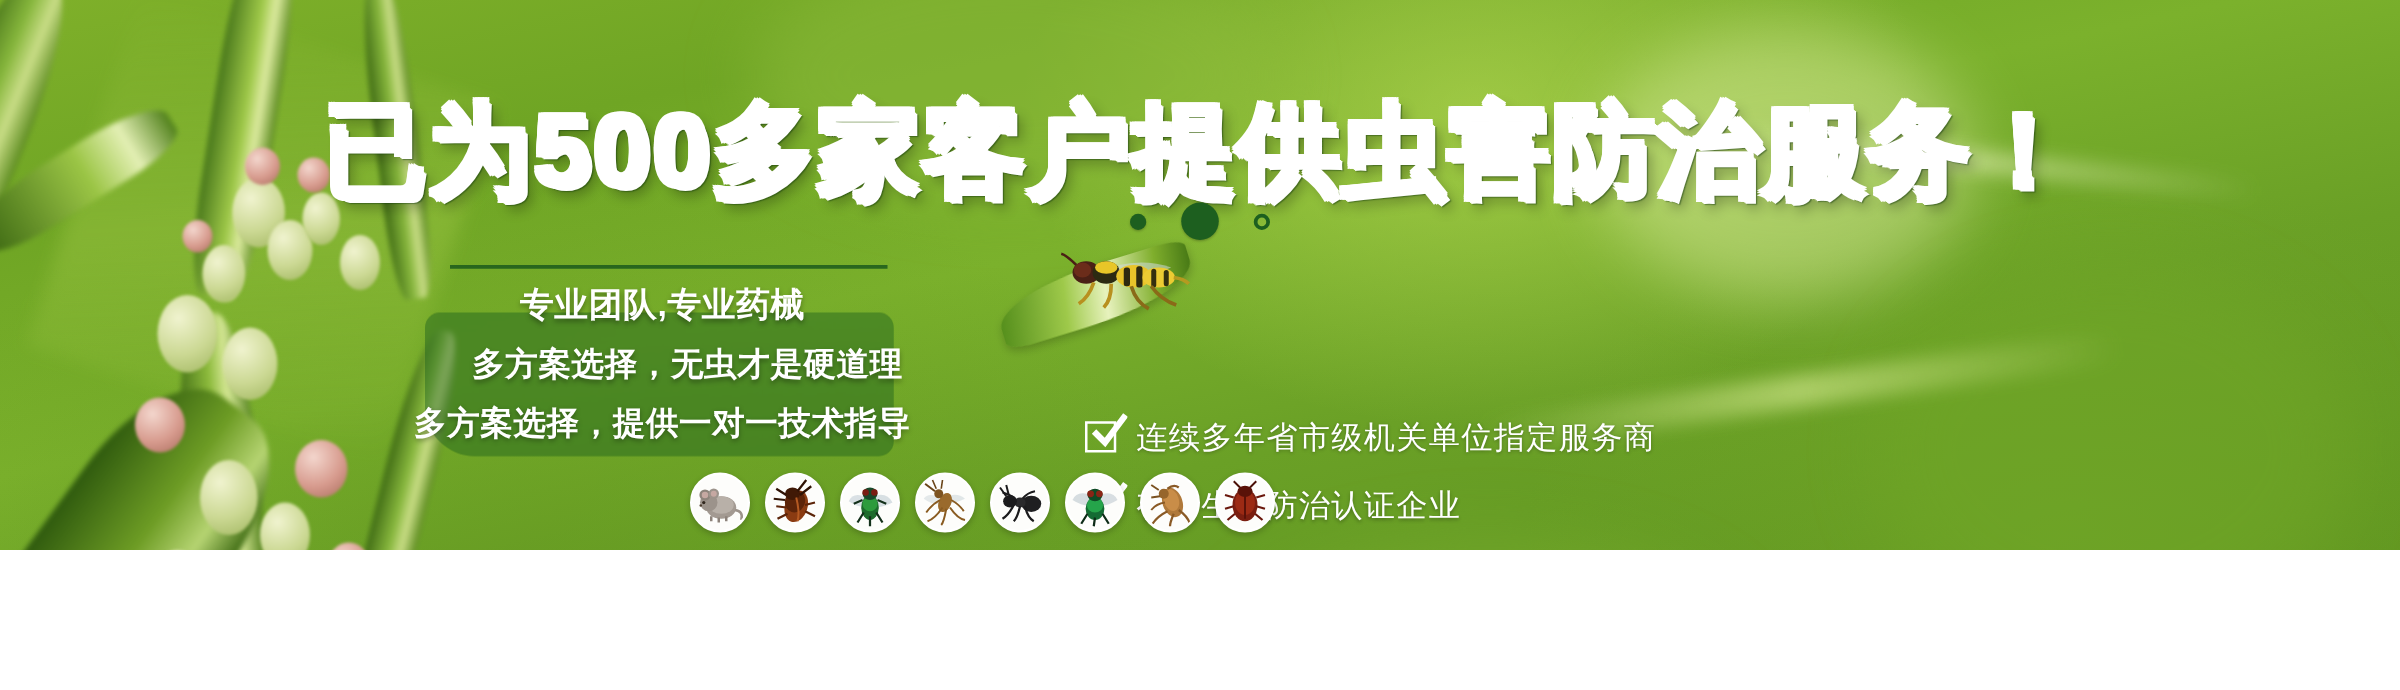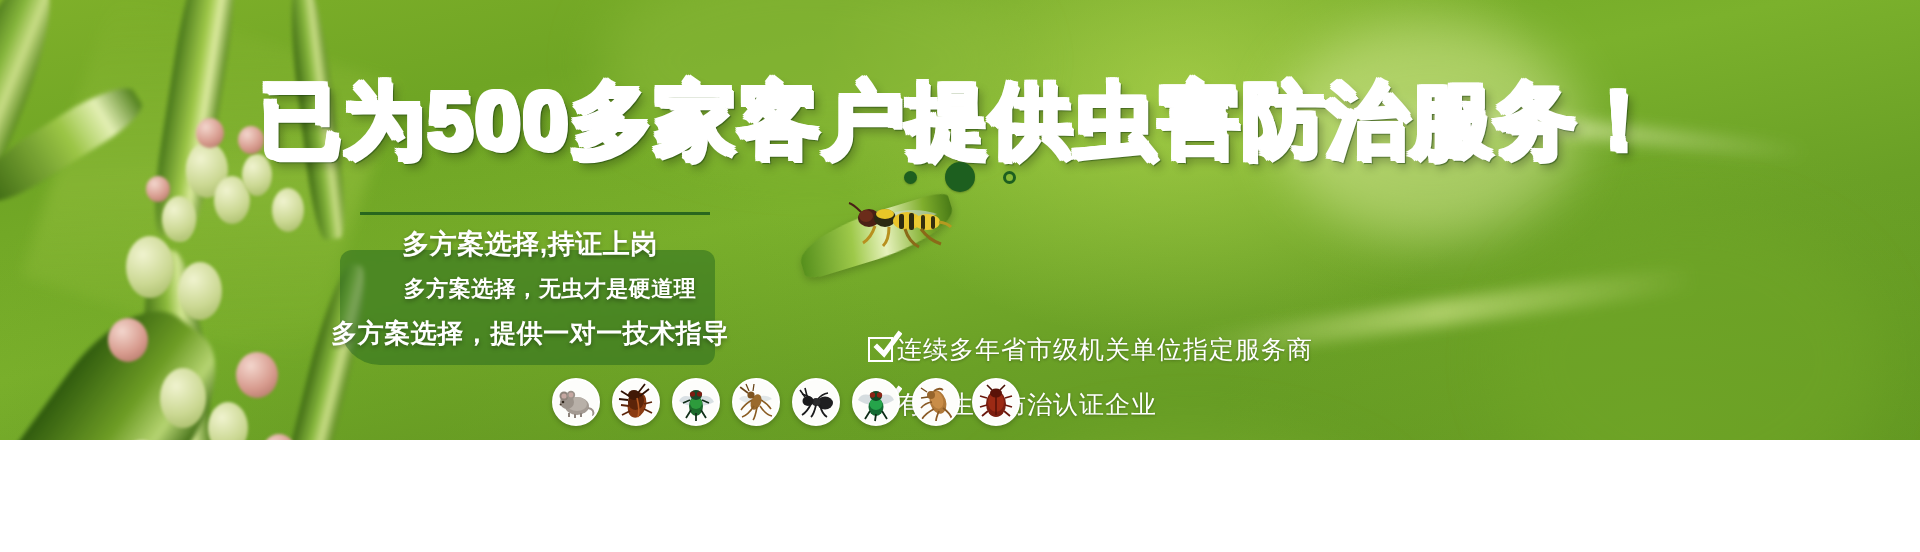--- a/index.html
+++ b/index.html
@@ -102,29 +102,29 @@
     position:absolute; left:330px; top:212px; width:400px;
     display:flex; flex-direction:column; align-items:center;
     gap:12px;
   }
   .copy-line {
     color:#fff; font-weight:bold; white-space:nowrap;
     text-shadow:0 2px 4px rgba(0,0,0,.35);
     letter-spacing:.5px;
   }
   .copy-line.l1 { font-size:27px; margin-top:14px; }
-  .copy-line.l2 { font-size:22px;margin-left:40px; }
+  .copy-line.l2 { font-size:26px;margin-left:40px; }
   .copy-line.l3 { font-size:26px; }
 
   
   .checks {
     position:absolute; left:868px; top:333px;
     display:flex; flex-direction:column; gap:22px;
   }
-  .check-row { display:flex; align-items:center; gap:4px; }
+  .check-row { display:flex; align-items:center; gap:16px; }
   .check-box {
     position:relative; width:25px; height:25px;
     border:2px solid #ffffff; flex:0 0 auto;
   }
   .check-box .tick {
     position:absolute; left:2px; top:-9px; width:30px; height:30px;
   }
   .check-text {
     color:#fff; font-size:25px; letter-spacing:1px; white-space:nowrap;
     text-shadow:0 1px 3px rgba(0,0,0,.30);
@@ -232,21 +232,21 @@
       <path d="M76 37 q8 11 20 15" stroke="#8a6a18" stroke-width="3" fill="none"></path>
       <path d="M16 20 q-8 -8 -12 -9" stroke="#4a2015" stroke-width="2" fill="none"></path>
     </svg>
   </div>
 
   <div class="rule"></div>
 
   <div class="copy-panel"></div>
 
   <div class="copy-lines">
-    <div class="copy-line l1">多方案选择,持证上岗</div>
+    <div class="copy-line l1">专业团队,专业药械</div>
     <div class="copy-line l2">多方案选择，无虫才是硬道理</div>
     <div class="copy-line l3">多方案选择，提供一对一技术指导</div>
   </div>
 
   <div class="checks">
     <div class="check-row">
       <span class="check-box">
         <svg class="tick" viewBox="0 0 30 30">
           <path d="M5 17 L12 24 L27 4" stroke="#ffffff" stroke-width="5" fill="none" stroke-linecap="square"></path>
         </svg>

